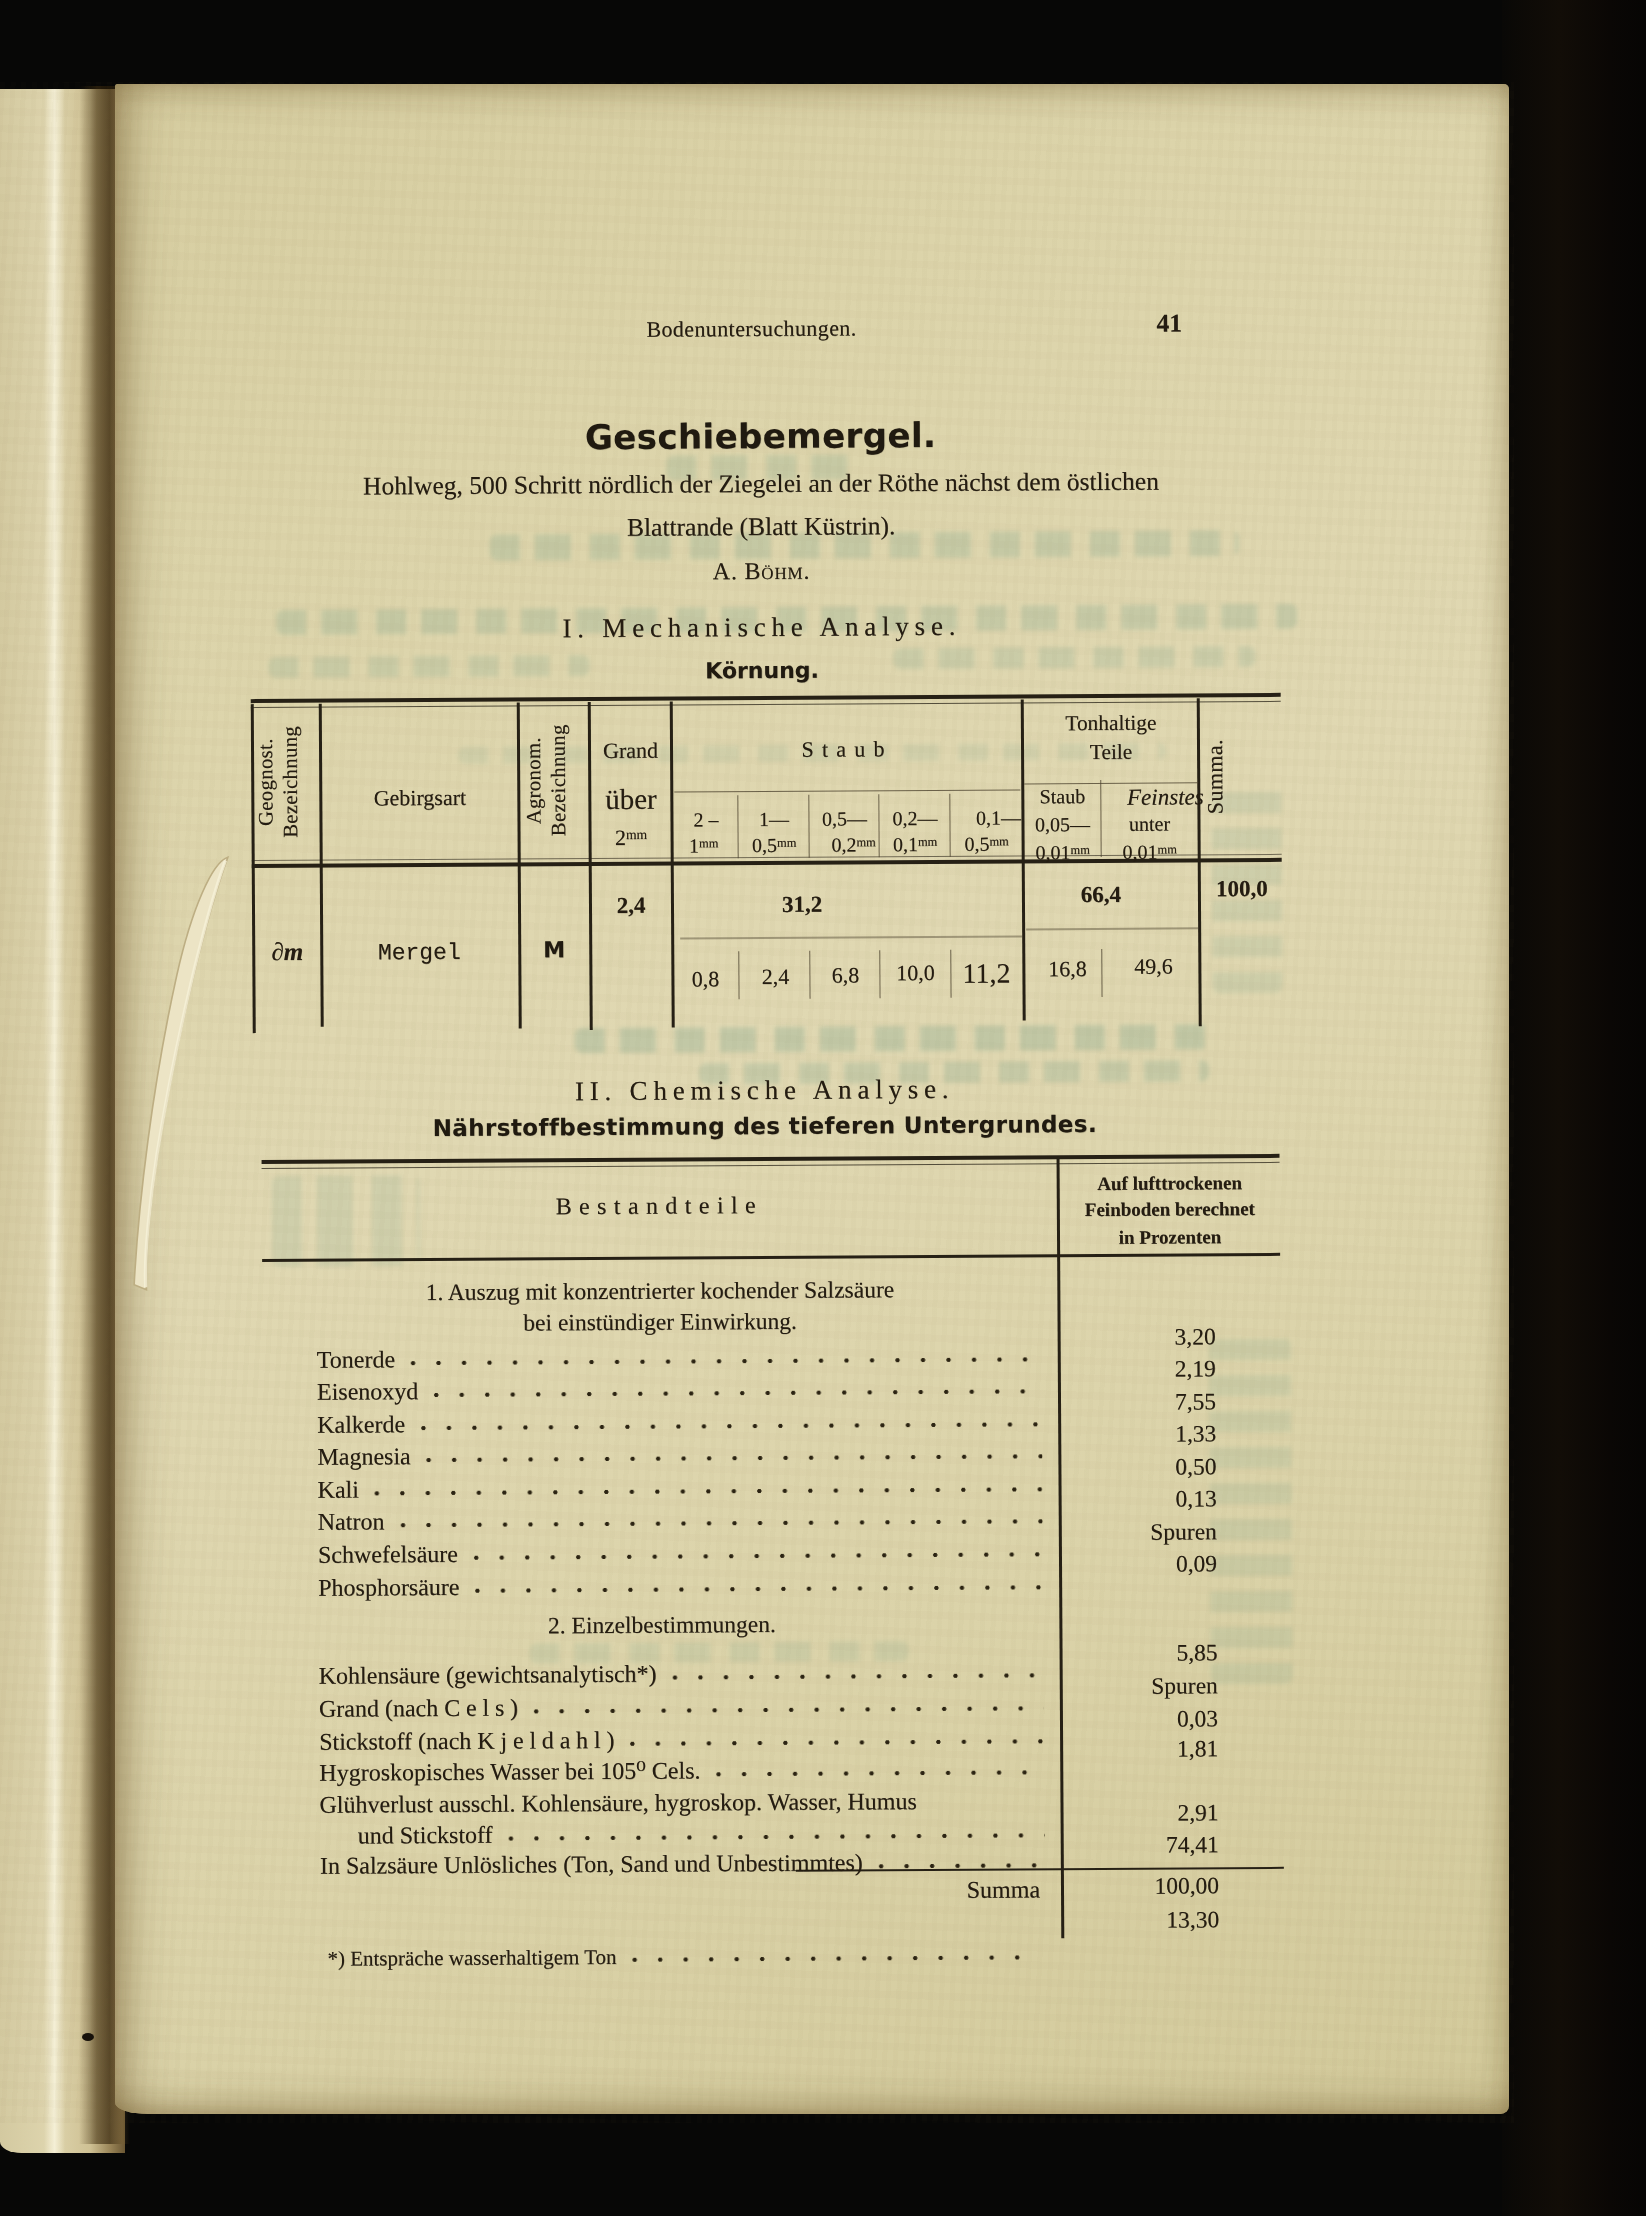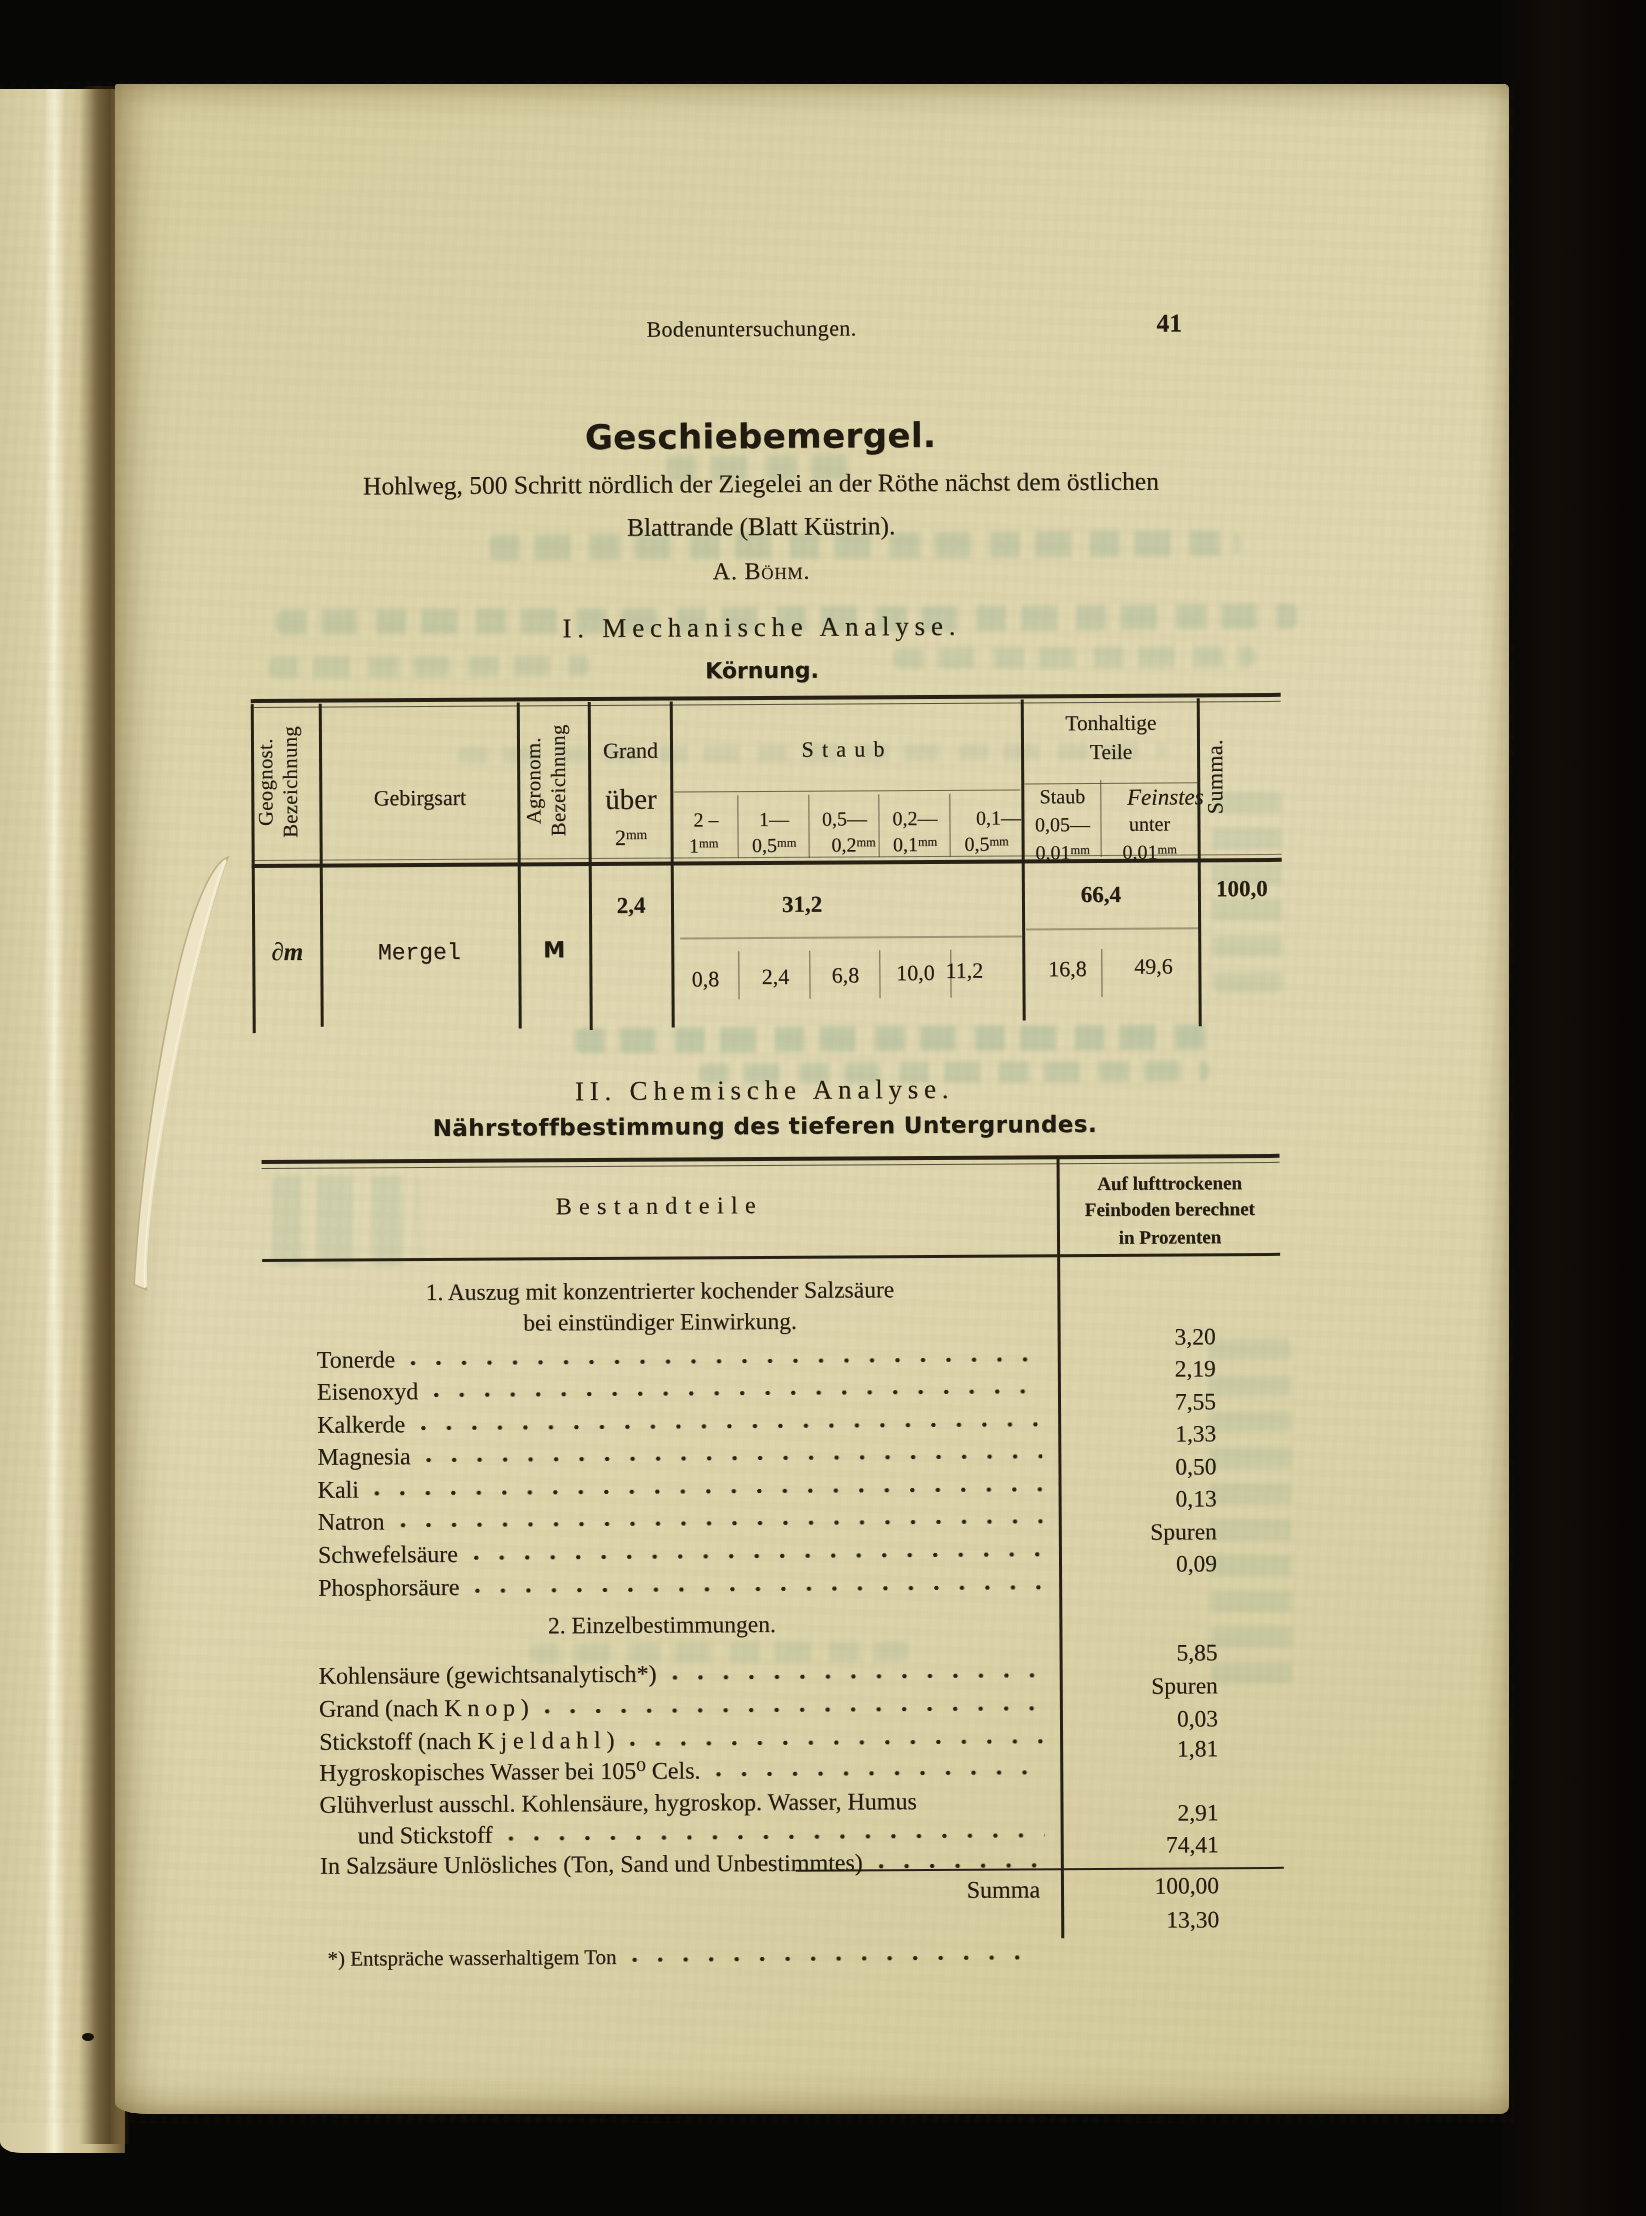--- a/index.html
+++ b/index.html
@@ -184,21 +184,21 @@
       <div class="num ink" style="left:167px;top:242px;font-size:23px;font-family:Liberation Mono, monospace;">Mergel</div>
       <div class="num sans" style="left:302px;top:240px;font-size:22px;">M</div>
       <div class="num ink b" style="left:379px;top:196px;font-size:23px;">2,4</div>
       <div class="num ink b" style="left:550px;top:196px;font-size:23px;">31,2</div>
       <div class="num ink b" style="left:849px;top:188px;font-size:23px;">66,4</div>
       <div class="num ink b" style="left:990px;top:183px;font-size:23px;">100,0</div>
       <div class="num ink" style="left:453px;top:270px;font-size:22px;">0,8</div>
       <div class="num ink" style="left:523px;top:268px;font-size:22px;">2,4</div>
       <div class="num ink" style="left:593px;top:267px;font-size:22px;">6,8</div>
       <div class="num ink" style="left:663px;top:265px;font-size:22px;">10,0</div>
-      <div class="num ink" style="left:712px;top:263px;font-size:22px;">11,2</div>
+      <div class="num ink" style="left:734px;top:263px;font-size:28px;">11,2</div>
       <div class="num ink" style="left:815px;top:262px;font-size:22px;">16,8</div>
       <div class="num ink" style="left:901px;top:260px;font-size:22px;">49,6</div>
     </div>
 
     <div class="abs ink ctr" style="left:280px;top:1075px;width:971px;font-size:27px;letter-spacing:5.8px;">II. Chemische Analyse.</div>
     <div class="abs sans ctr" style="left:280px;top:1113px;width:971px;font-size:23px;letter-spacing:0.4px;">Nährstoffbestimmung des tieferen Untergrundes.</div>
 
     <div class="abs" style="left:262px;top:1157px;width:1018px;height:815px;">
       <div class="hline" style="left:0;top:0;width:1018px;height:4.1px;"></div>
       <div class="hline" style="left:0;top:8.2px;width:1018px;height:1.3px;opacity:.75;"></div>
@@ -256,21 +256,21 @@
       <div class="val ink" style="top:364px;">Spuren</div>
       <div class="val ink" style="top:396px;">0,09</div>
 
       <div class="abs ink ctr" style="left:0;top:454px;width:795px;font-size:23.5px;">2. Einzelbestimmungen.</div>
 
       <div class="row2 ink" style="left:54px;top:500px;width:728px;">
           <span class="lbl">Kohlensäure (gewichtsanalytisch*)</span>
           <span class="dots"></span>
         </div>
       <div class="row2 ink" style="left:54px;top:533px;width:728px;">
-        <span class="lbl"><span>Grand (nach </span><span class="sperr">Knop</span><span>)</span></span>
+        <span class="lbl"><span>Grand (nach </span><span class="sperr">Cels</span><span>)</span></span>
         <span class="dots"></span>
         </div>
       <div class="row2 ink" style="left:54px;top:566px;width:728px;">
         <span class="lbl"><span>Stickstoff (nach </span><span class="sperr">Kjeldahl</span><span>)</span></span>
         <span class="dots"></span>
         </div>
       <div class="row2 ink" style="left:54px;top:597px;width:728px;">
           <span class="lbl">Hygroskopisches Wasser bei 105⁰ Cels.</span>
           <span class="dots"></span>
         </div>

